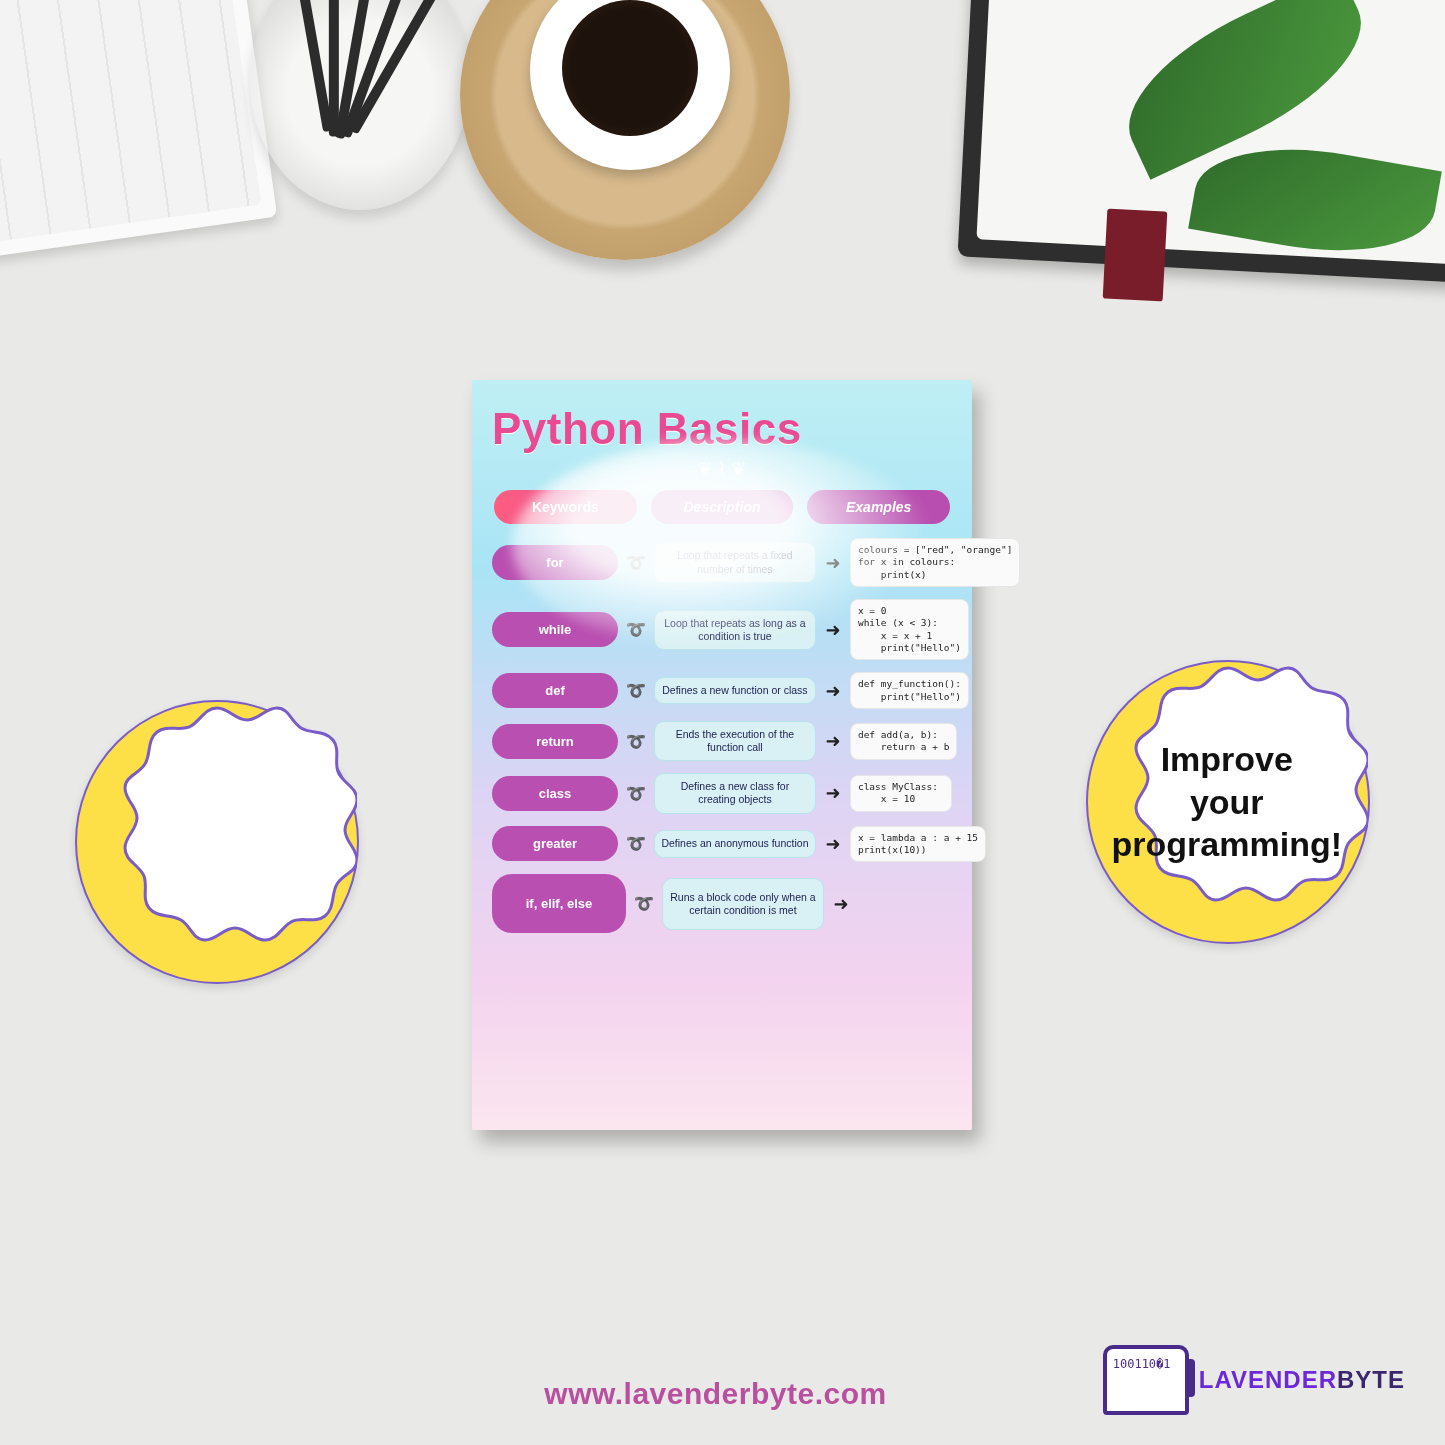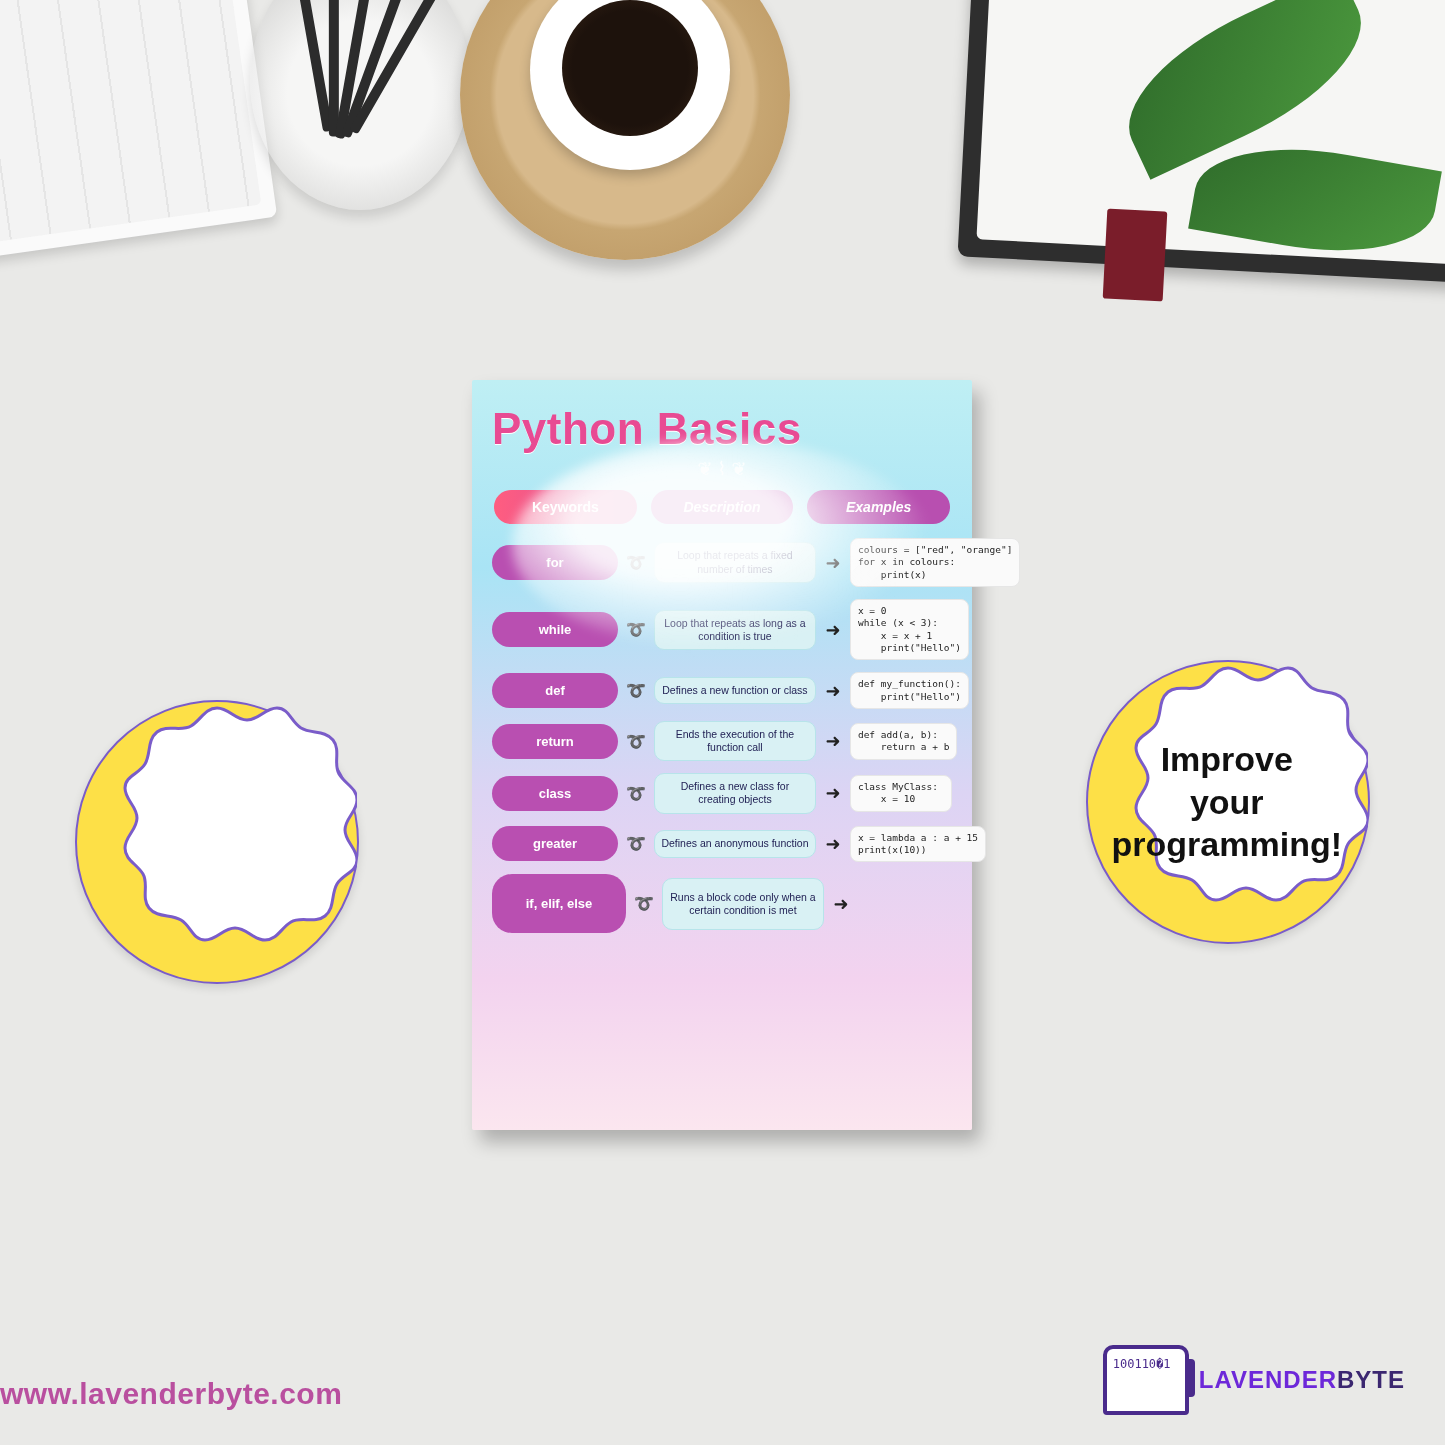--- a/index.html
+++ b/index.html
@@ -28,21 +28,21 @@
   .leaf.l2{right:10px;top:150px;width:240px;height:100px;transform:rotate(10deg)}
 
   
   .badge{position:absolute;width:280px;height:280px;background:#fde047;border:2px solid #7a5cc9;display:flex;align-items:center;justify-content:flex-end;text-align:center;font-weight:700;font-size:34px;color:#111;line-height:1.25;border-radius:50%;box-shadow:0 4px 10px rgba(0,0,0,.12)}
   .badge svg{position:absolute;inset:0}
   .badge span{position:relative;padding:0 26px}
   .badge.left{left:75px;top:700px}
   .badge.right{right:75px;top:660px}
 
   
-  .url{position:absolute;bottom:34px;left:0;right:14px;text-align:left;color:#b94f9f;font-weight:700;font-size:30px;letter-spacing:.5px}
+  .url{position:absolute;bottom:34px;left:0;right:14px;text-align:center;color:#b94f9f;font-weight:700;font-size:30px;letter-spacing:.5px}
   .brand{position:absolute;right:40px;bottom:30px;display:flex;align-items:center;gap:10px}
   .brand .logo{width:78px;height:62px;border:4px solid #4a2b8c;border-radius:10px 10px 4px 4px;position:relative;background:#fff}
   .brand .logo::after{content:"100110\A011001";white-space:pre;font-family:monospace;font-size:12px;line-height:1.2;color:#4a2b8c;position:absolute;left:6px;top:8px}
   .brand .logo::before{content:"";position:absolute;right:-10px;top:10px;width:10px;height:38px;background:#4a2b8c;border-radius:0 4px 4px 0}
   .brand .txt{font-weight:800;font-size:24px;letter-spacing:1px}
   .brand .txt .a{color:#6d28d9}
   .brand .txt .b{color:#3b2770}
 
   
   .poster{position:absolute;left:472px;top:380px;width:500px;height:750px;background:linear-gradient(180deg,#bfeff4 0%,#a9e4f5 25%,#dcd4f4 55%,#f3d3ef 80%,#fbe6ef 100%);box-shadow:8px 12px 18px rgba(0,0,0,.25);padding:22px 20px 16px;box-sizing:border-box;color:#333;border-radius:2px}

